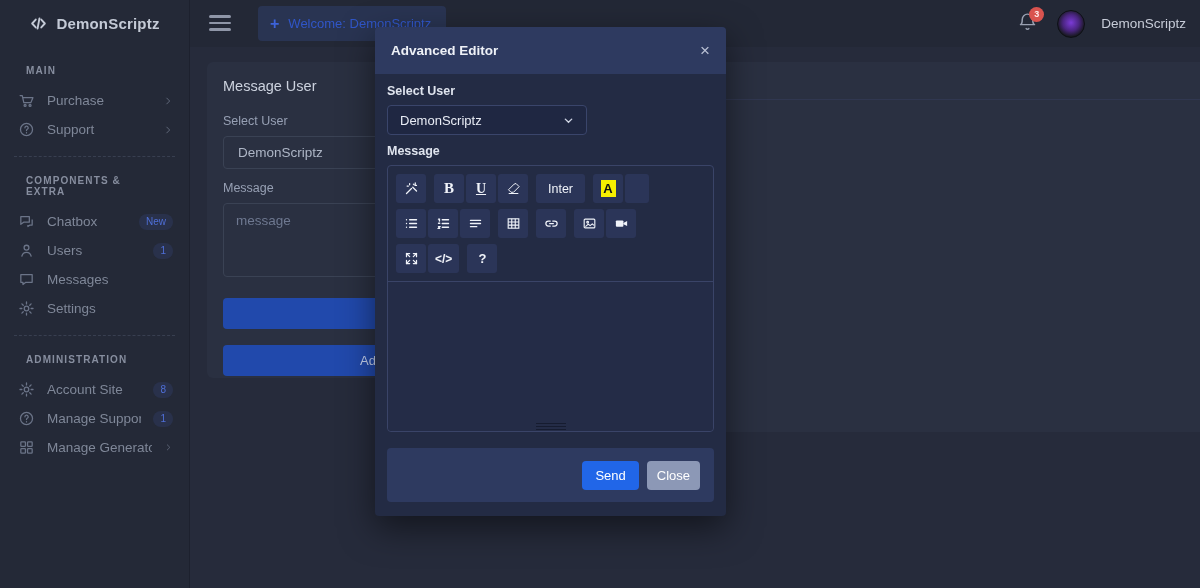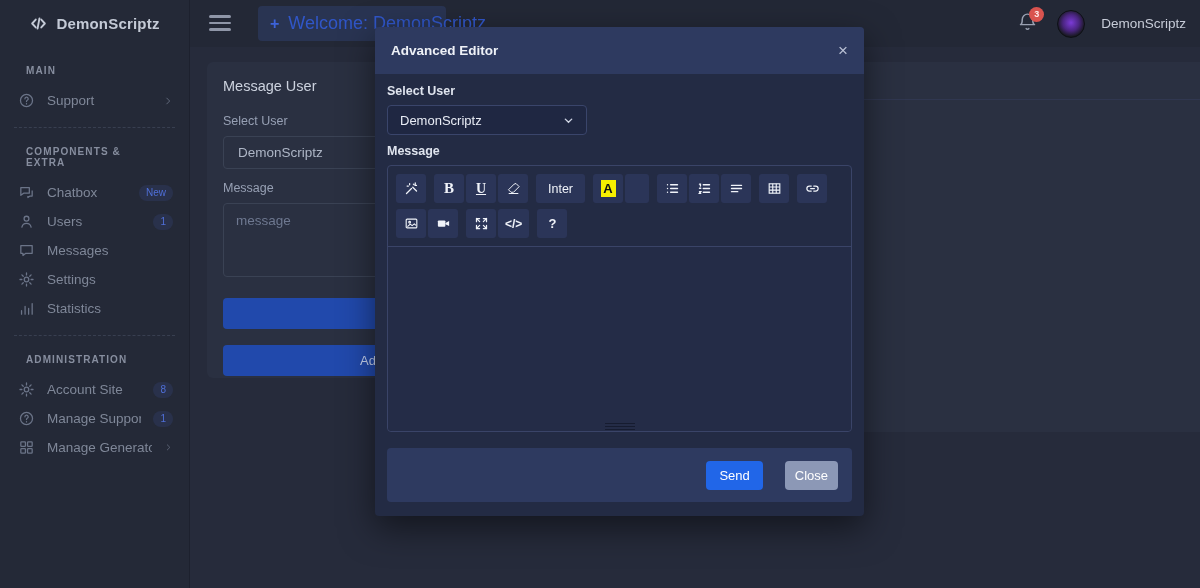--- a/index.html
+++ b/index.html
@@ -39,21 +39,21 @@
   
   .topbar { position:absolute; left:190px; top:0; width:1010px; height:47px; background:#232836; z-index:2; }
   .hamburger { position:absolute; left:19px; top:15px; width:22px; cursor:pointer; }
   .hamburger span { display:block; height:2.5px; background:#8f96a8; border-radius:2px; margin-bottom:4px; }
   .welcome-pill {
     position:absolute; left:68px; top:6px; height:35px; width:188px;
     background:#293452; border-radius:4px; display:flex; align-items:center; gap:9px;
     padding:0 12px; cursor:pointer;
   }
   .welcome-plus { color:#3d63da; font-size:16px; font-weight:bold; }
-  .welcome-text { color:#3056c8; font-size:18px; white-space:nowrap; }
+  .welcome-text { color:#3056c8; font-size:13px; white-space:nowrap; }
   .top-right { position:absolute; right:14px; top:0; height:47px; display:flex; align-items:center; gap:16px; }
   .bell-wrap { position:relative; width:24px; height:26px; cursor:pointer; }
   .bell-wrap .ic { color:#99a0b1; }
   .notif-badge {
     position:absolute; top:-4px; right:-3px; min-width:15px; height:15px; border-radius:8px;
     background:#d9534f; color:#ffe9e9; font-size:9px; font-weight:bold;
     display:flex; align-items:center; justify-content:center; padding:0 3px;
   }
   .avatar {
     width:28px; height:28px; border-radius:50%;
@@ -83,21 +83,21 @@
     background:#2149ac; color:#c7d3ee; font-size:13px; cursor:pointer;
     font-family:"Liberation Sans", sans-serif;
   }
   .btn-gap1 { margin-top:17px; }
   .btn-gap2 { margin-top:16px; text-align:left; padding-left:137px; }
   .card-right { left:420px; top:15px; width:750px; height:370px; }
   .card-right-head { height:38px; border-bottom:1px solid #303750; }
 
   
   .modal {
-    position:absolute; left:375px; top:27px; width:489px; height:489px; z-index:5;
+    position:absolute; left:375px; top:27px; width:351px; height:489px; z-index:5;
     background:#232b44; border-radius:4px; box-shadow:0 12px 34px rgba(0,0,0,.5);
     display:flex; flex-direction:column;
   }
   .modal-header {
     height:47px; flex:0 0 47px; background:#2e3a60; border-radius:4px 4px 0 0;
     display:flex; align-items:center; padding:0 16px;
   }
   .modal-title { font-size:13.5px; font-weight:bold; color:#eef1f7; }
   .modal-close { margin-left:auto; color:#b9c0d4; font-size:17px; cursor:pointer; line-height:1; }
   .modal-body { padding:10px 12px 14px; display:flex; flex-direction:column; flex:1 1 auto; }
@@ -130,21 +130,21 @@
     background:#f7ef00; color:#111; font-weight:bold; font-size:13px;
     width:15px; height:17px; display:flex; align-items:center; justify-content:center;
   }
   .tb-caret { min-width:24px; }
   .editor-content { flex:1 1 auto; background:#242c47; cursor:text; }
   .resize-strip { height:10px; background:#242c47; display:flex; align-items:center; justify-content:center; border-radius:0 0 4px 4px; cursor:ns-resize; }
   .resize-lines { width:30px; }
   .resize-lines div { height:1px; background:#161c30; margin:2px 0; }
   .modal-footer {
     margin:16px 0 0; height:54px; flex:0 0 54px; background:#2e3a60; border-radius:4px;
-    display:flex; align-items:center; justify-content:flex-end; gap:22px; padding:0 14px;
+    display:flex; align-items:center; justify-content:flex-end; gap:8px; padding:0 14px;
   }
   .btn-send {
     background:#2166e8; color:#fff; border:none; border-radius:4px; font-size:13px;
     padding:7px 13px; cursor:pointer; font-family:"Liberation Sans", sans-serif;
   }
   .btn-close {
     background:#8c98b6; color:#fff; border:none; border-radius:4px; font-size:13px;
     padding:7px 10px; cursor:pointer; font-family:"Liberation Sans", sans-serif;
   }
 </style>
@@ -160,20 +160,35 @@
           <path d="M13.2 5.5 10.8 18.5"></path>
         </svg>
     </span>
     <span class="logo-text">DemonScriptz</span>
   </div>
 
   <div class="side-heading">MAIN</div>
 
   <div class="si">
     <span class="ic">
+        <svg viewBox="0 0 24 24" fill="none" stroke="currentColor" stroke-width="1.8" stroke-linecap="round" stroke-linejoin="round">
+          <path d="M3 5h3l2.2 10h10L21 8H7"></path>
+          <circle cx="10" cy="19" r="1.4"></circle>
+          <circle cx="17" cy="19" r="1.4"></circle>
+        </svg>
+      </span>
+    <span class="lbl">Purchase</span>
+    <span class="chev">
+        <svg viewBox="0 0 24 24" fill="none" stroke="currentColor" stroke-width="2.4" stroke-linecap="round">
+          <path d="m9 5 7 7-7 7"></path>
+        </svg>
+      </span>
+  </div>
+  <div class="si">
+    <span class="ic">
         <svg viewBox="0 0 24 24" fill="none" stroke="currentColor" stroke-width="1.8" stroke-linecap="round">
           <circle cx="12" cy="12" r="8.5"></circle>
           <path d="M9.8 9.6a2.3 2.3 0 1 1 3.3 2.1c-.8.4-1.1.9-1.1 1.8"></path>
           <path d="M12 16.6v.2"></path>
         </svg>
       </span>
     <span class="lbl">Support</span>
     <span class="chev">
         <svg viewBox="0 0 24 24" fill="none" stroke="currentColor" stroke-width="2.4" stroke-linecap="round">
           <path d="m9 5 7 7-7 7"></path>
@@ -213,28 +228,20 @@
     <span class="lbl">Messages</span>
   </div>
   <div class="si">
     <span class="ic">
         <svg viewBox="0 0 24 24" fill="none" stroke="currentColor" stroke-width="1.8" stroke-linecap="round">
           <circle cx="12" cy="12" r="3.2"></circle>
           <path d="M12 2.8v2.7M12 18.5v2.7M2.8 12h2.7M18.5 12h2.7M5.5 5.5l1.9 1.9M16.6 16.6l1.9 1.9M18.5 5.5l-1.9 1.9M7.4 16.6l-1.9 1.9"></path>
         </svg>
       </span>
     <span class="lbl">Settings</span>
-  </div>
-  <div class="si">
-    <span class="ic">
-        <svg viewBox="0 0 24 24" fill="none" stroke="currentColor" stroke-width="1.8" stroke-linecap="round">
-          <path d="M5 20v-5M10 20V9M15 20v-8M20 20V5"></path>
-        </svg>
-      </span>
-    <span class="lbl">Statistics</span>
   </div>
 
   <div class="dash-div"></div>
   <div class="side-heading">ADMINISTRATION</div>
 
   <div class="si">
     <span class="ic">
         <svg viewBox="0 0 24 24" fill="none" stroke="currentColor" stroke-width="1.8" stroke-linecap="round">
           <circle cx="12" cy="12" r="3.2"></circle>
           <path d="M12 2.8v2.7M12 18.5v2.7M2.8 12h2.7M18.5 12h2.7M5.5 5.5l1.9 1.9M16.6 16.6l1.9 1.9M18.5 5.5l-1.9 1.9M7.4 16.6l-1.9 1.9"></path>

